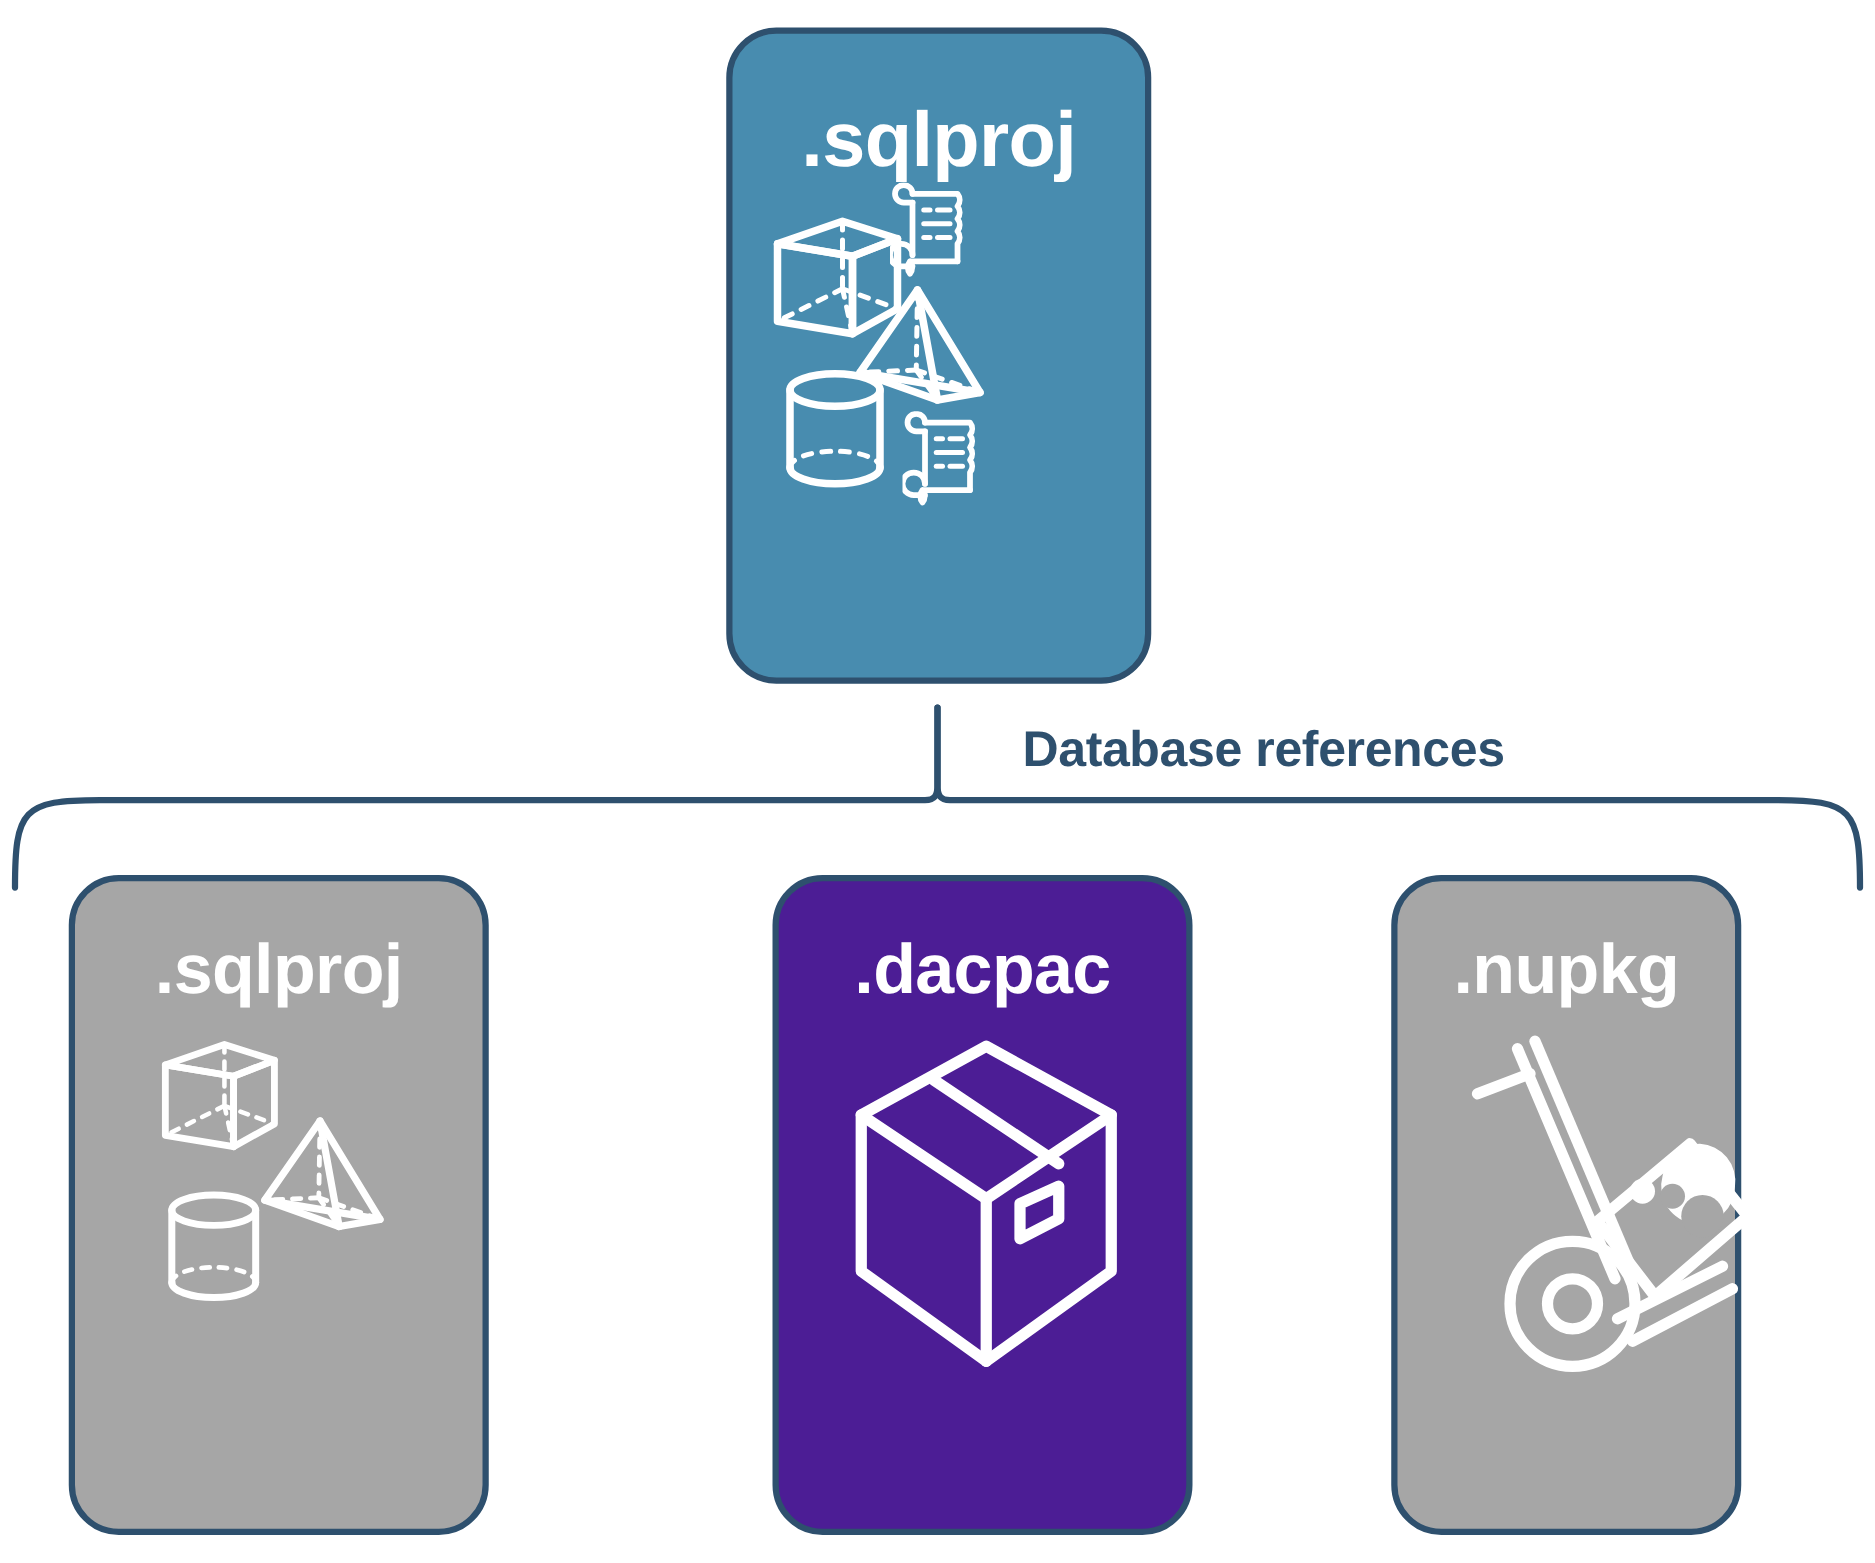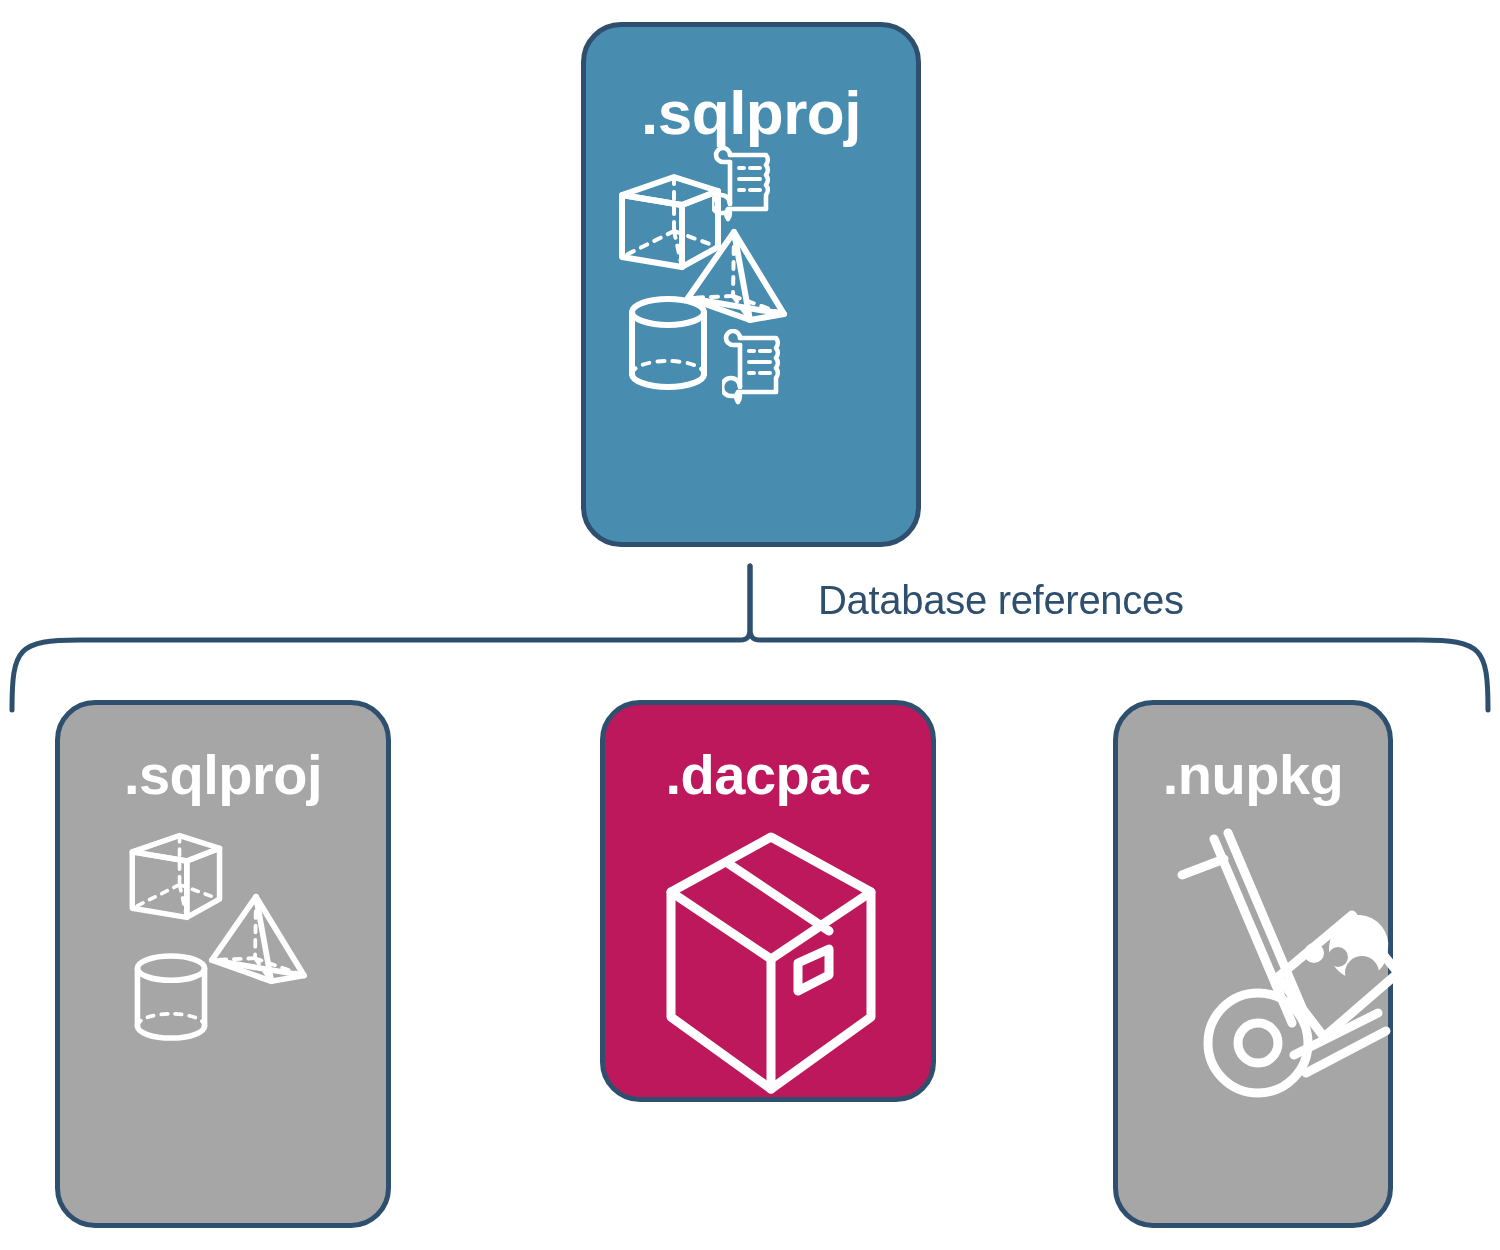--- a/index.html
+++ b/index.html
@@ -49,25 +49,25 @@
     margin-top: 55px;
   }
   #node-sqlproj {
     left: 55px;
     top: 700px;
     width: 336px;
     height: 528px;
     background: #A6A6A6;
   }
   #node-dacpac {
-    left: 600px;
+    left: 618px;
     top: 700px;
     width: 336px;
-    height: 402px;
-    background: #be185d;
+    height: 528px;
+    background: #4c1d95;
   }
   #node-nupkg {
     left: 1113px;
     top: 700px;
     width: 280px;
     height: 528px;
     background: #A6A6A6;
   }
   .leaf .node-title {
     font-size: 56px;
@@ -87,21 +87,21 @@
     top: 0;
     width: 1500px;
     height: 1250px;
     pointer-events: none;
   }
   #ref-label {
     position: absolute;
     left: 818px;
     top: 578px;
     font-size: 40px;
-    font-weight: normal;
+    font-weight: bold;
     color: #2E506E;
     white-space: nowrap;
     letter-spacing: -0.3px;
   }
 </style>
 </head>
 <body>
 
 <div id="stage">
 

